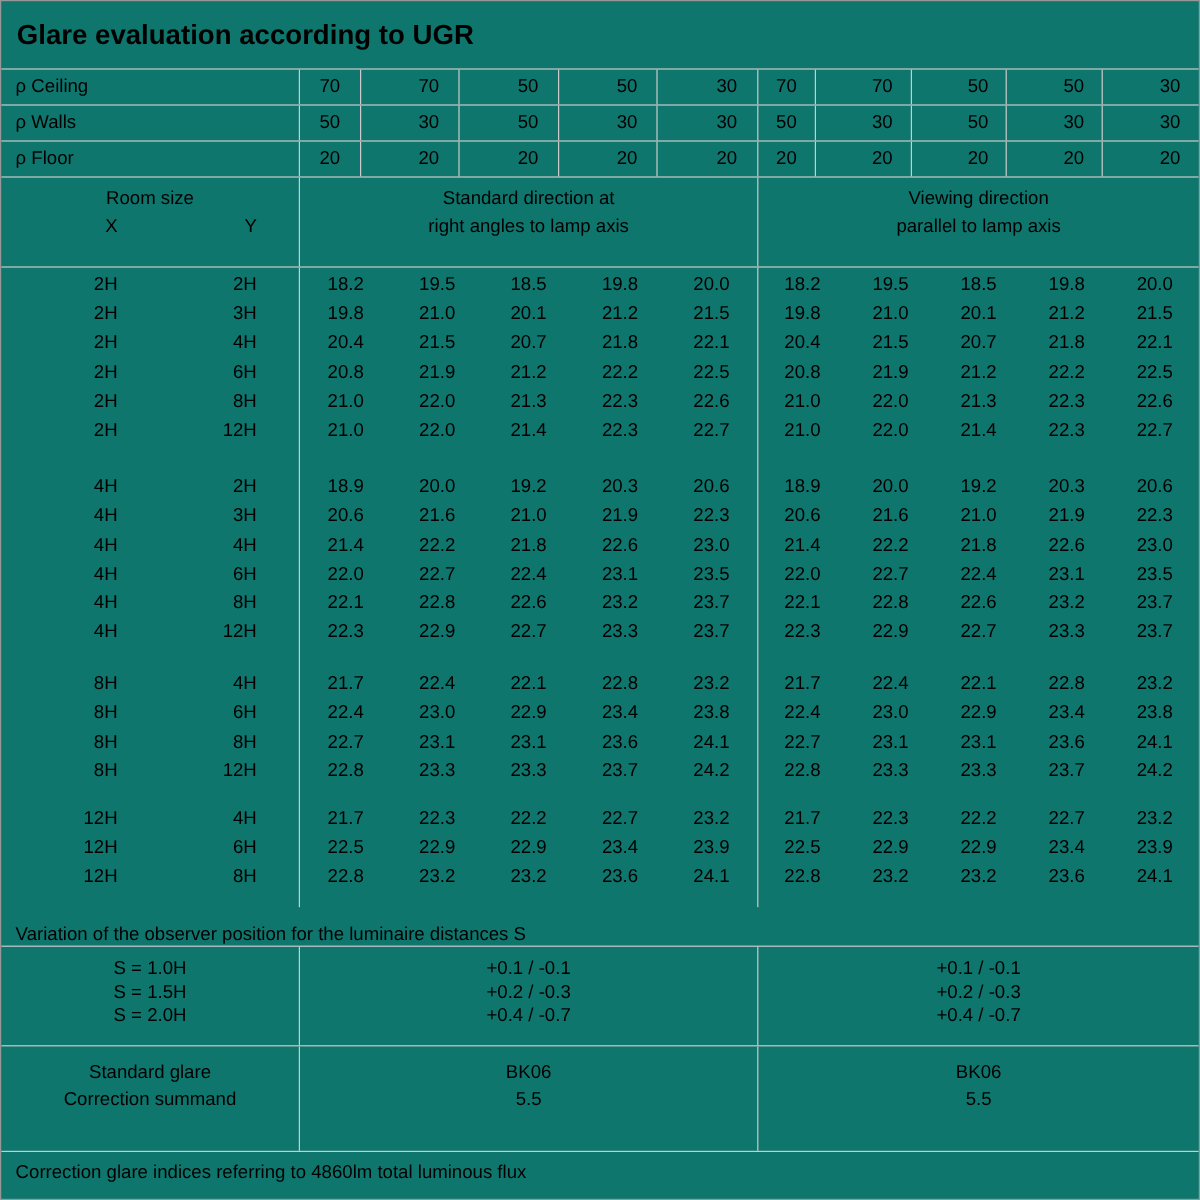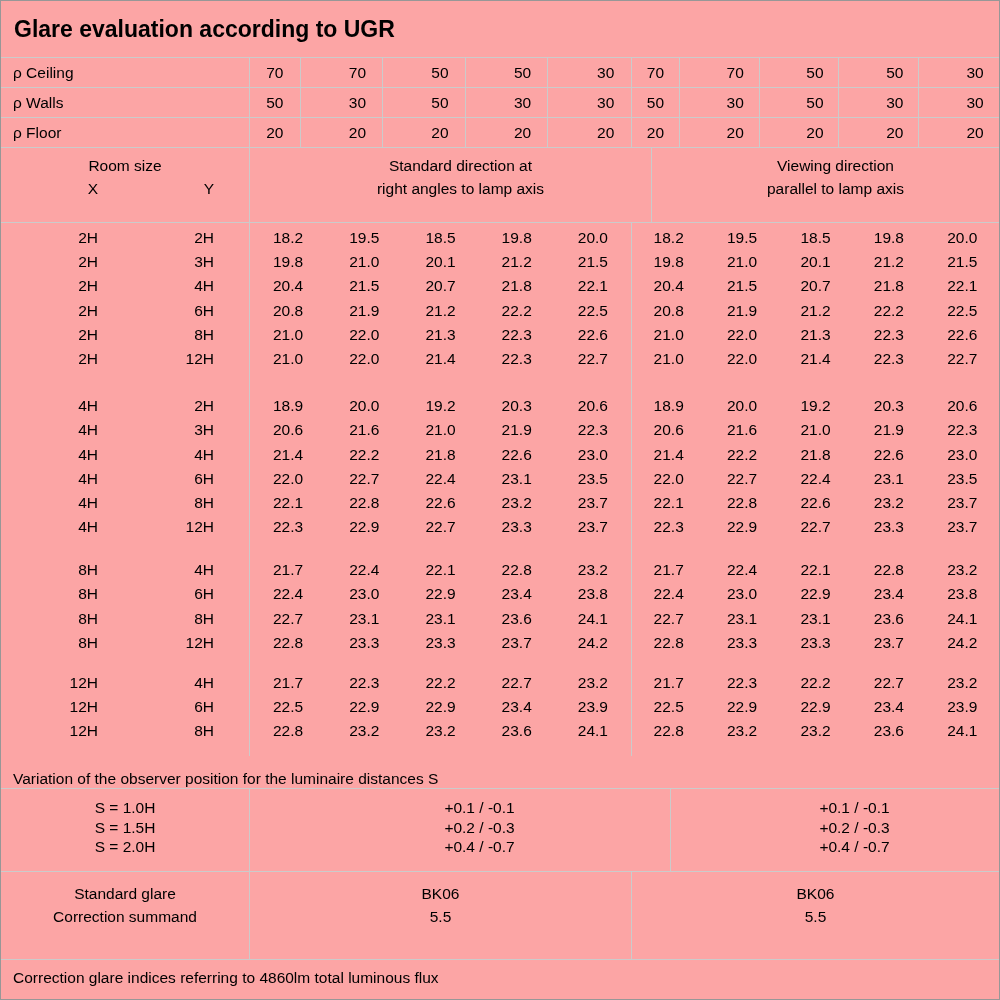--- a/index.html
+++ b/index.html
@@ -1,51 +1,51 @@
 <!DOCTYPE html>
 <html><head>
 <meta charset="utf-8">
 <style>
   :root { --line:#cbcbcb; --outer:#979797; }
   * { box-sizing:border-box; margin:0; padding:0; }
   html,body { background:#fff; }
   body { font-family:"Liberation Sans","DejaVu Sans",sans-serif; color:#000; }
-  .page { width:1000px; height:1000px; border:1px solid var(--outer); background:#fca5a5;
+  .page { width:1000px; height:1000px; border:1px solid var(--outer); background:#0f766e;
           display:flex; flex-direction:column; overflow:hidden; }
   .flexrow { display:flex; }
   .c-label { width:249px; border-right:1px solid var(--line); flex-shrink:0; }
   .c-g1 { width:382px; border-right:1px solid var(--line); flex-shrink:0; }
   .c-g2 { flex:1; }
 
   .title-bar { height:57px; flex-shrink:0; border-bottom:1px solid var(--line);
                display:flex; align-items:center; padding-left:13px; }
   .title-bar h1 { font-size:23px; font-weight:bold; }
 
   .refl-row { display:flex; height:30px; flex-shrink:0; border-bottom:1px solid var(--line); font-size:15.5px; }
   .refl-row .c-label { display:flex; align-items:center; padding-left:12px; }
   .rg { display:grid; grid-template-columns:repeat(5,1fr);gap:32px; }
   .rg .cell { display:flex; align-items:center; justify-content:center; border-right:1px solid var(--line); }
   .rg .cell:last-child { border-right:none; }
 
-  .matrix-header { height:75px; flex-shrink:0; border-bottom:1px solid var(--line); font-size:15.5px;gap:20px; }
+  .matrix-header { height:75px; flex-shrink:0; border-bottom:1px solid var(--line); font-size:15.5px; }
   .mh-label { text-align:center; padding-top:6px; line-height:23px; }
   .xy-row { display:grid; grid-template-columns:97px 116px; }
   .xy-row span { text-align:right; }
   .mh-group { text-align:center; padding-top:6px; line-height:23px; }
 
   .data-section { height:533px; flex-shrink:0; font-size:15.5px; }
   .data-section .c-label, .data-section .c-g1, .data-section .c-g2 { padding-top:3px; }
   .lrow { height:24.2px; line-height:24.2px; display:grid; grid-template-columns:97px 116px; }
   .lrow span { text-align:right; }
   .grow { height:24.2px; line-height:24.2px; display:grid; grid-template-columns:repeat(5,1fr); text-align:center; }
 
   .variation-row { height:33px; flex-shrink:0; border-bottom:1px solid var(--line);
                    display:flex; align-items:flex-end; padding-left:12px; font-size:15.5px; }
 
-  .s-section { height:83px; flex-shrink:0; border-bottom:1px solid var(--line); font-size:15.5px;gap:39px; }
+  .s-section { height:83px; flex-shrink:0; border-bottom:1px solid var(--line); font-size:15.5px; }
   .s-section .c-label, .s-section .c-g1, .s-section .c-g2 { text-align:center; padding-top:9px; line-height:19.5px; }
 
   .std-section { height:88px; flex-shrink:0; border-bottom:1px solid var(--line); font-size:15.5px; }
   .std-section .c-label, .std-section .c-g1, .std-section .c-g2 { text-align:center; padding-top:10px; line-height:23px; }
 
   .footer-row { flex:1; padding-left:12px; padding-top:9px; font-size:15.5px; }
 </style>
 </head>
 <body>
 

